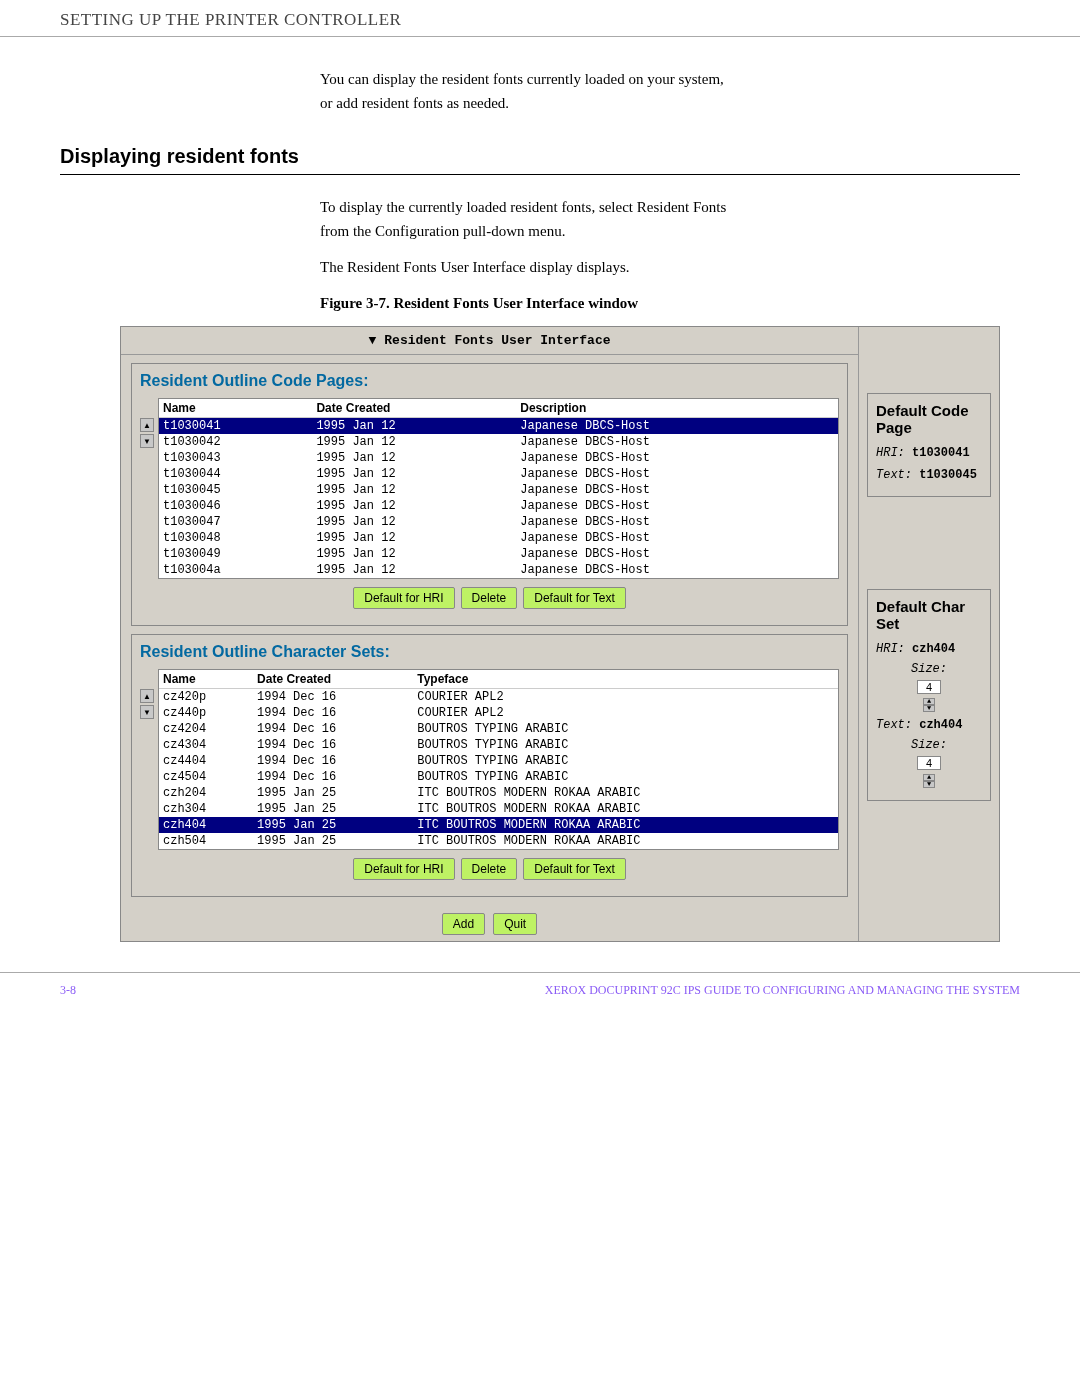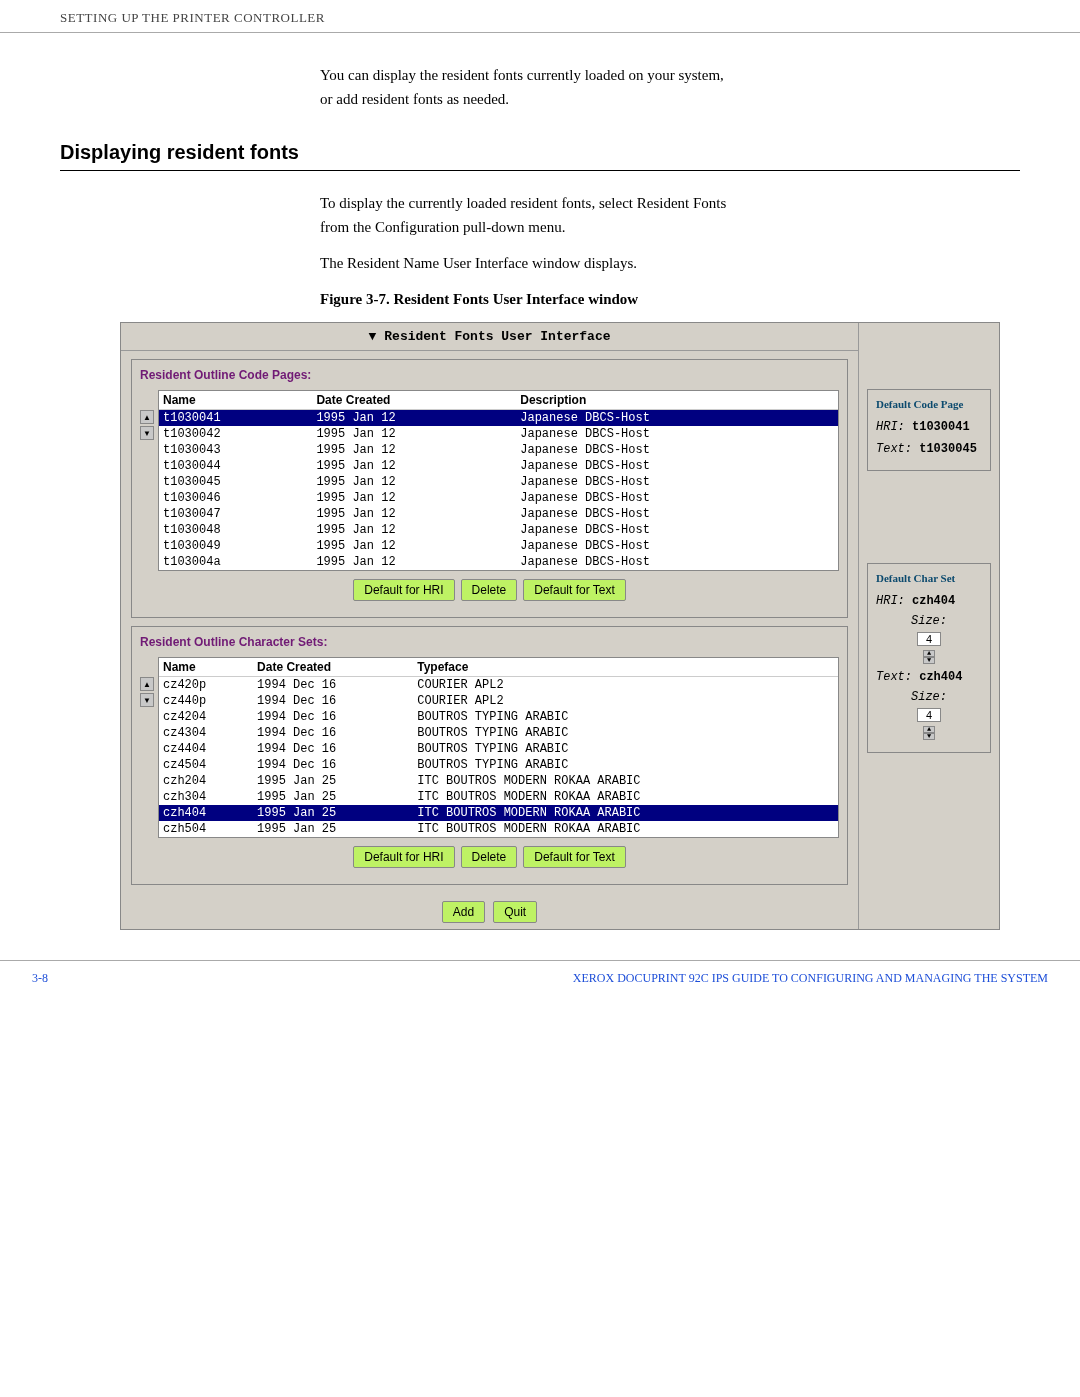--- a/index.html
+++ b/index.html
@@ -9,21 +9,21 @@
       color: #000;
       width: 1080px;
       min-height: 1397px;
       font-size: 15px;
     }
 
     
     .top-bar {
       padding: 10px 60px 6px 60px;
       border-bottom: 1px solid #aaa;
-      font-size: 13px;
+      font-size: 17px;
       color: #444;
       letter-spacing: 0.5px;
     }
 
     
     .main-content {
       padding: 30px 60px 30px 60px;
     }
 
     
@@ -100,25 +100,25 @@
       font-family: 'Courier New', monospace;
       padding: 6px 0;
       border-bottom: 1px solid #999;
       display: flex;
       align-items: center;
       justify-content: center;
       gap: 8px;
     }
 
     .ui-section-title {
-      font-size: 12px;
+      font-size: 16px;
       font-weight: bold;
       font-family: Arial, sans-serif;
       margin-bottom: 8px;
-      color: #701a75;
+      color: #0369a1;
     }
 
     
     .font-table {
       width: 100%;
       border-collapse: collapse;
       font-size: 12px;
       font-family: 'Courier New', monospace;
     }
 
@@ -196,25 +196,25 @@
       gap: 16px;
     }
 
     .right-box {
       background: #d4d0c8;
       border: 1px solid #888;
       padding: 8px 8px;
     }
 
     .right-box-title {
-      font-size: 11px;
-      font-weight: bold;
-      font-family: Liberation Serif, serif;
+      font-size: 15px;
+      font-weight: bold;
+      font-family: Liberation Sans, sans-serif;
       margin-bottom: 8px;
-      color: #0c4a6e;
+      color: #000000;
     }
 
     .right-box-row {
       font-size: 12px;
       font-family: 'Courier New', monospace;
       margin-bottom: 4px;
       line-height: 1.5;
     }
 
     .right-box-row .label {
@@ -257,26 +257,26 @@
       display: flex;
       align-items: center;
       justify-content: center;
       cursor: pointer;
       line-height: 1;
     }
 
     
     .bottom-bar {
       border-top: 1px solid #aaa;
-      padding: 10px 32px;
+      padding: 10px 60px;
       display: flex;
       justify-content: space-between;
       align-items: center;
       font-size: 12px;
-      color: #1d4ed8;
+      color: #8b5cf6;
       margin-top: auto;
     }
 
     .selected-row {
       background: #000080;
       color: #fff;
     }
 
     .bottom-button-row {
       display: flex;
@@ -299,21 +299,21 @@
     <span style="white-space:pre-line;">You can display the resident fonts currently loaded on your system,
 or add resident fonts as needed.</span>
   </div>
 
   <h2 class="section-title">Displaying resident fonts</h2>
 
   <div class="section-text">
     <span style="white-space:pre-line;">To display the currently loaded resident fonts, select Resident Fonts
 from the Configuration pull-down menu.</span>
   </div>
-  <div class="section-text" style="margin-bottom:16px;">The Resident Name User Interface window displays.</div>
+  <div class="section-text" style="margin-bottom:16px;">The Resident Fonts User Interface display displays.</div>
 
   <div class="figure-caption">
     <span>Figure 3-7.</span>
     <span>Resident Fonts User Interface window</span>
   </div>
 
   <div class="ui-window-area">
 
     <div class="ui-left-panel">
 

